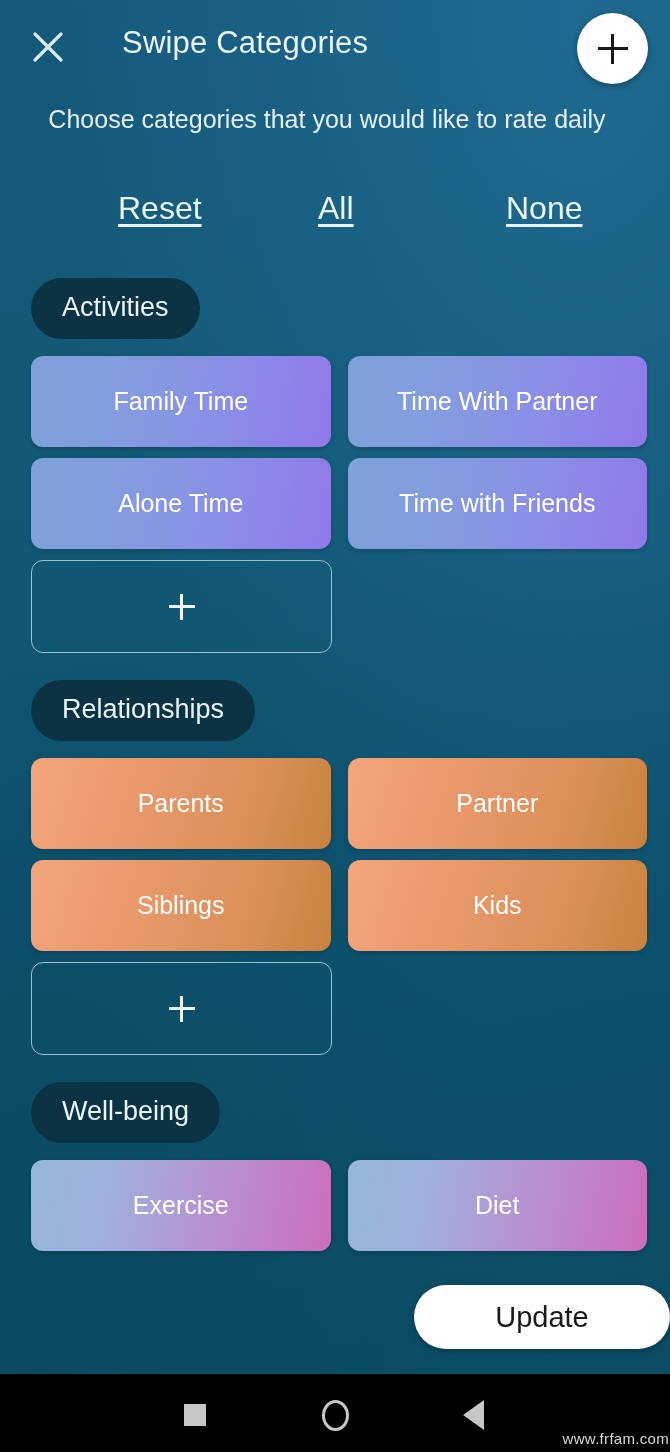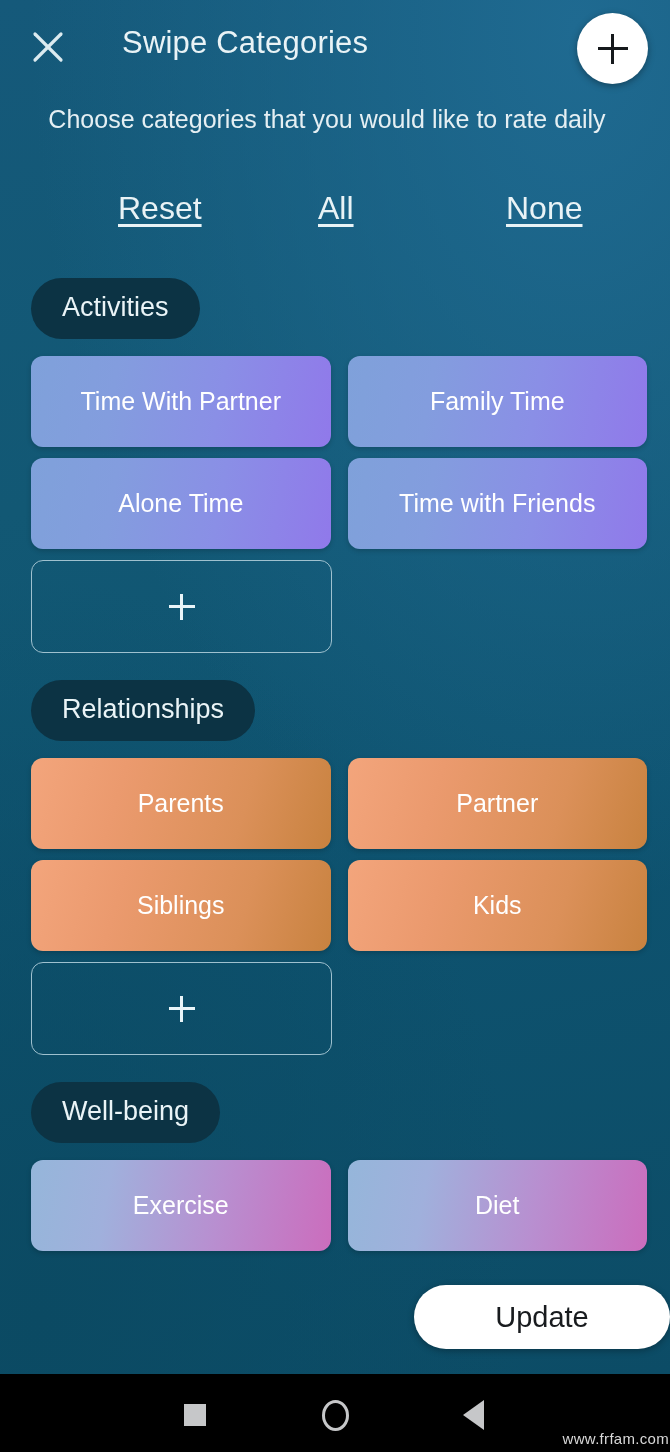--- a/index.html
+++ b/index.html
@@ -304,22 +304,22 @@
     <div class="quick-links">
       <span class="qlink reset">Reset</span>
       <span class="qlink all">All</span>
       <span class="qlink none">None</span>
     </div>
 
     <div class="section" style="top:278px;">
       <div class="sec-pill">Activities</div>
       <div class="chip-grid">
         <div class="chip-row">
+          <div class="chip blue-purple">Family Time</div>
           <div class="chip blue-purple">Time With Partner</div>
-          <div class="chip blue-purple">Family Time</div>
         </div>
         <div class="chip-row">
           <div class="chip blue-purple">Alone Time</div>
           <div class="chip blue-purple">Time with Friends</div>
         </div>
         <div class="chip-row">
           <div class="add-chip">
             <span class="plus-glyph"></span>
           </div>
           <div class="spacer-cell"></div>

